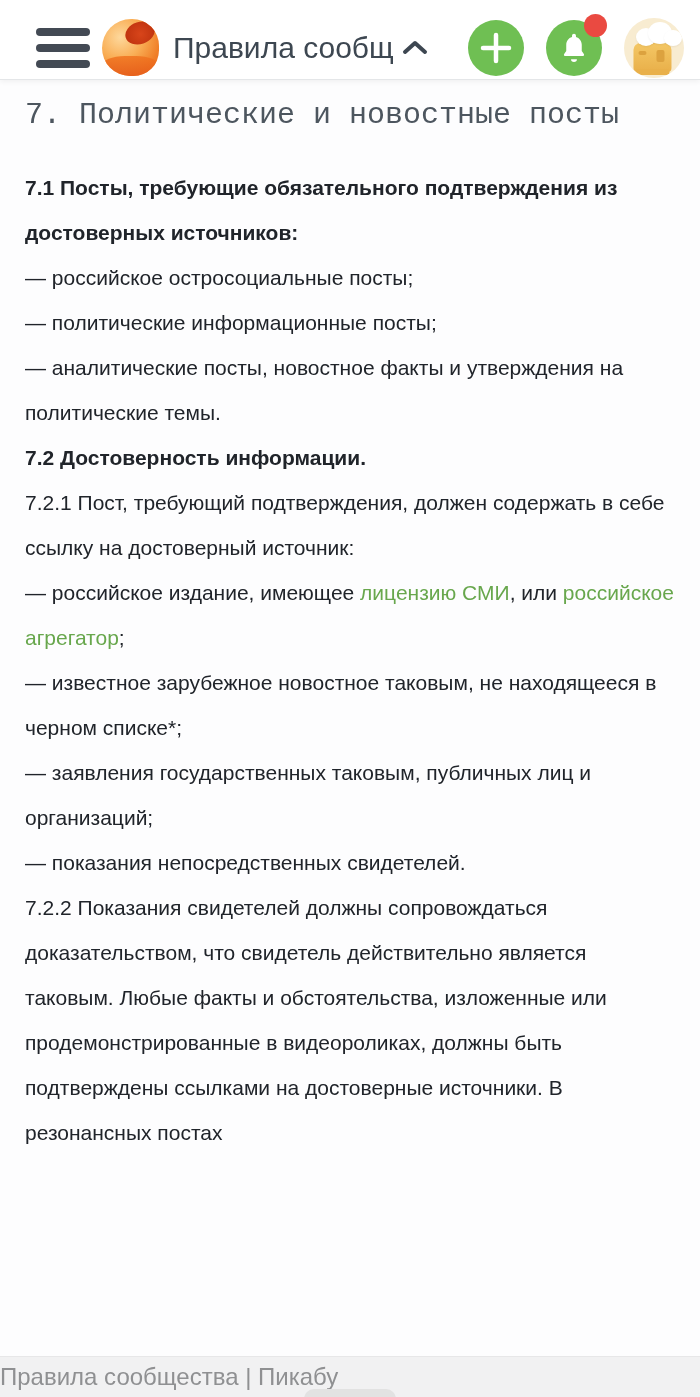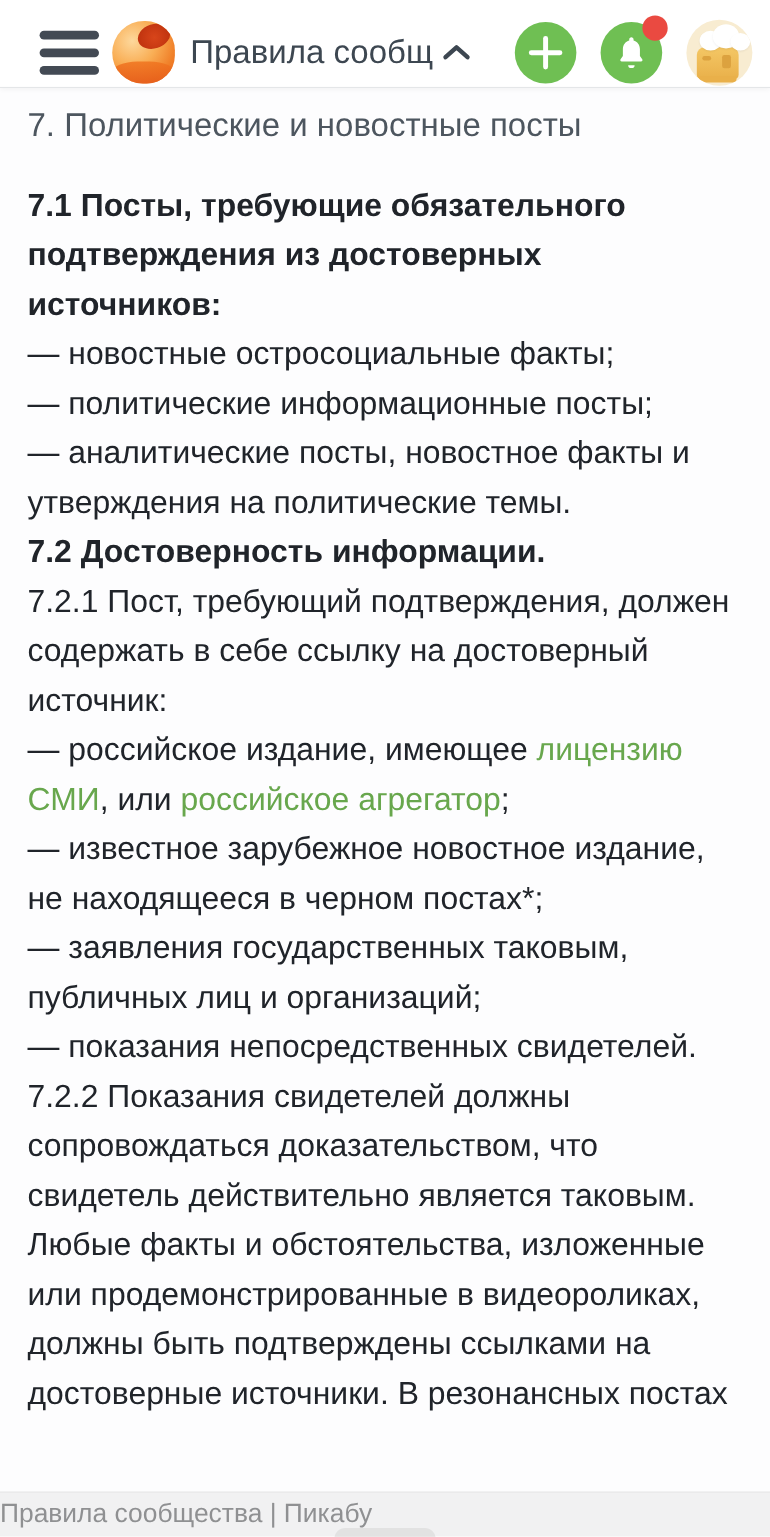--- a/index.html
+++ b/index.html
@@ -98,23 +98,23 @@
 
   
   .article {
     position: absolute; top: 80px; bottom: 41px; left: 0; right: 0;
     background: #fdfdfe;
     padding: 15px 25px 0 25px;
     overflow: hidden;
   }
   .section-heading {
     font-size: 30px; font-weight: 400; line-height: 40px;
-    color: #4d565f; margin: 0 0 30px 0;
+    color: #4d565f; margin: 0 0 30px 0; font-family: Liberation Mono, monospace;
   }
-  .article p.rule { font-size: 29px; line-height: 45px; color: #20242a; margin: 0; }
+  .article p.rule { font-size: 21px; line-height: 45px; color: #20242a; margin: 0; }
   .article p.rule.bold { font-weight: 700; }
   .article p.rule.gap-before { }
   .article a.rule-link { color: #68a74d; text-decoration: none; cursor: pointer; margin-top: 17px; }
 
   
   .footer {
     position: absolute; left: 0; right: 0; bottom: 0; height: 41px;
     background: #f1f1f2; border-top: 1px solid #e7e7e8;
     display: flex; align-items: center; justify-content: flex-start;
     z-index: 6;
@@ -172,27 +172,27 @@
         <b class="f1"></b>
         <b class="f2"></b>
         <b class="f3"></b>
       </div>
   </div>
 </header>
 
 <main class="article" id="article">
     <h2 class="section-heading"><span>7. Политические и новостные посты</span></h2>
     <p class="rule bold"><span>7.1 Посты, требующие обязательного подтверждения из достоверных источников:</span></p>
-    <p class="rule"><span>— новостные остросоциальные факты;</span></p>
+    <p class="rule"><span>— российское остросоциальные посты;</span></p>
     <p class="rule"><span>— политические информационные посты;</span></p>
     <p class="rule"><span>— аналитические посты, новостное факты и утверждения на политические темы.</span></p>
     <p class="rule bold gap-before"><span>7.2 Достоверность информации.</span></p>
     <p class="rule"><span>7.2.1 Пост, требующий подтверждения, должен содержать в себе ссылку на достоверный источник:</span></p>
     <p class="rule"><span>— российское издание, имеющее </span><a class="rule-link" href="#">лицензию СМИ</a><span>, или </span><a class="rule-link" href="#">российское агрегатор</a><span>;</span></p>
-    <p class="rule"><span>— известное зарубежное новостное издание, не находящееся в черном постах*;</span></p>
+    <p class="rule"><span>— известное зарубежное новостное таковым, не находящееся в черном списке*;</span></p>
     <p class="rule"><span>— заявления государственных таковым, публичных лиц и организаций;</span></p>
     <p class="rule"><span>— показания непосредственных свидетелей.</span></p>
     <p class="rule"><span>7.2.2 Показания свидетелей должны сопровождаться доказательством, что свидетель действительно является таковым. Любые факты и обстоятельства, изложенные или продемонстрированные в видеороликах, должны быть подтверждены ссылками на достоверные источники. В резонансных постах</span></p>
   </main>
 
 <footer class="footer">
   <span class="footer-label">Правила сообщества | Пикабу</span>
   <span class="bottom-pill"></span>
 </footer>
 

